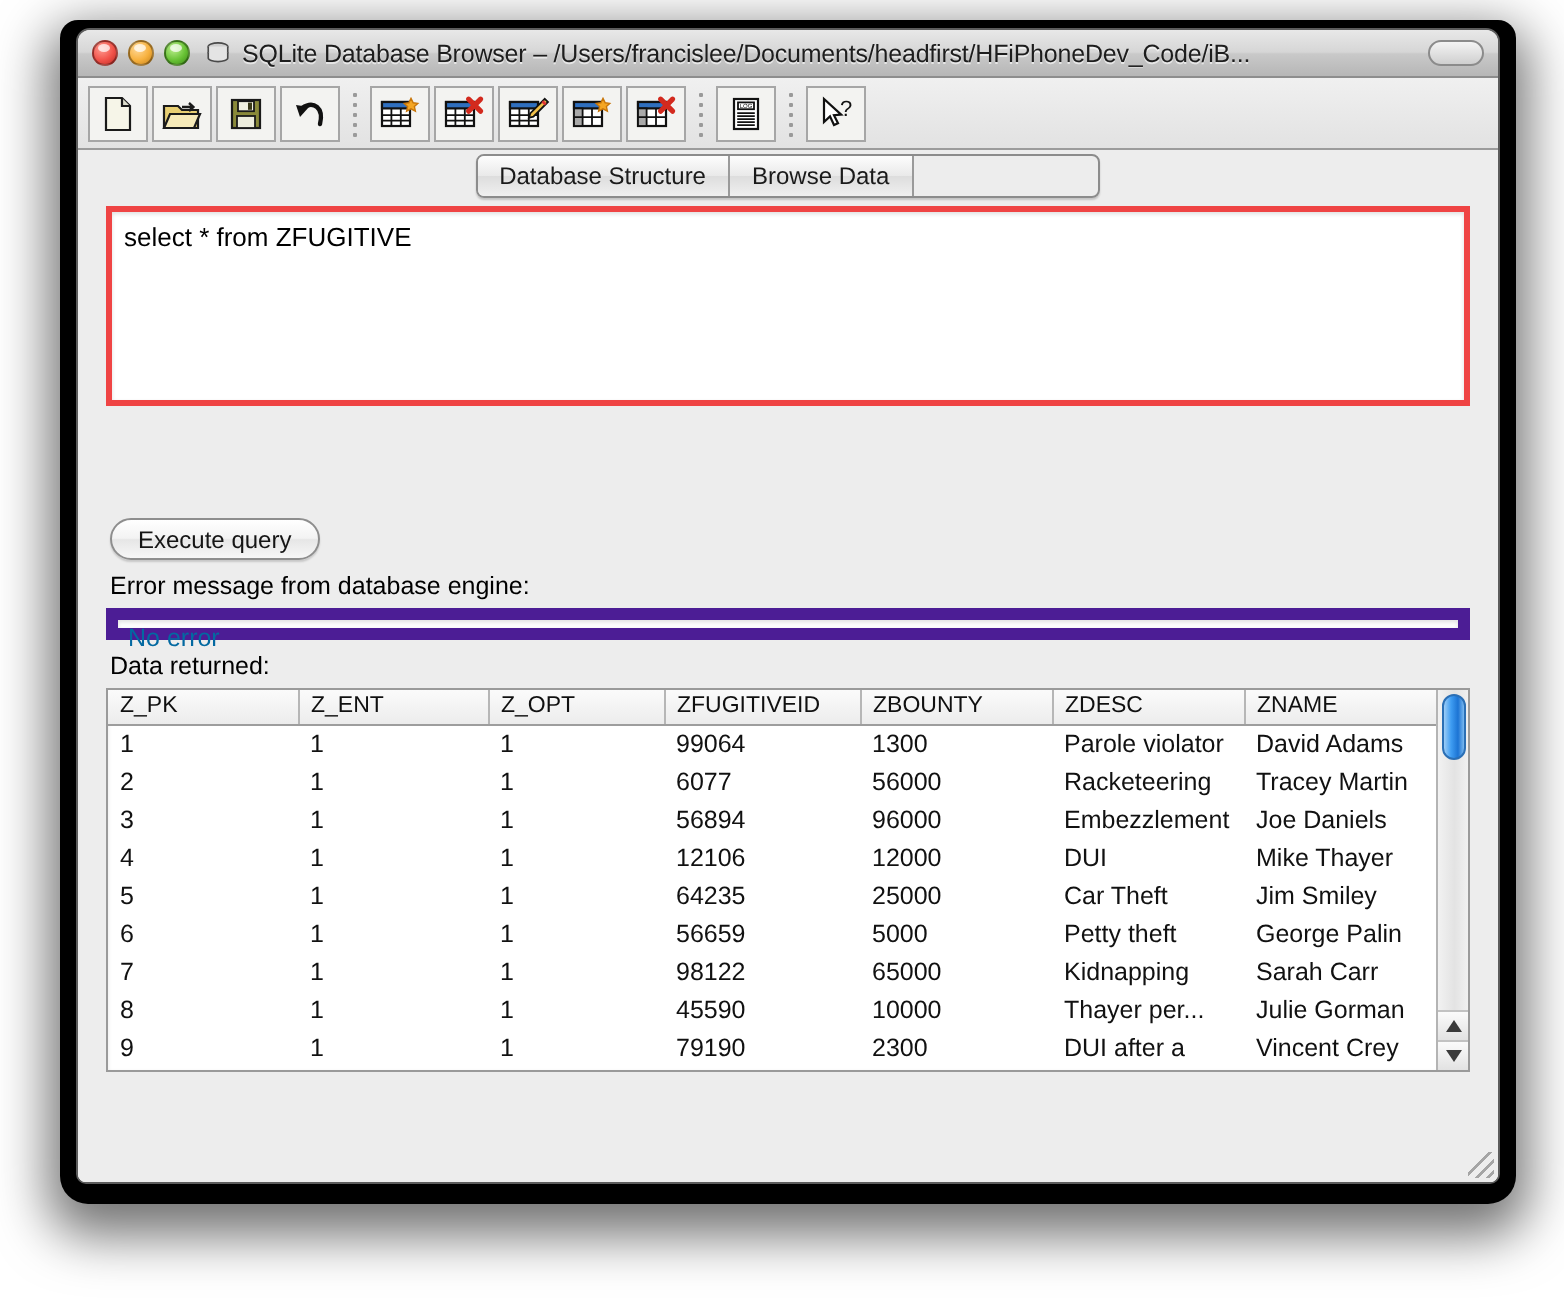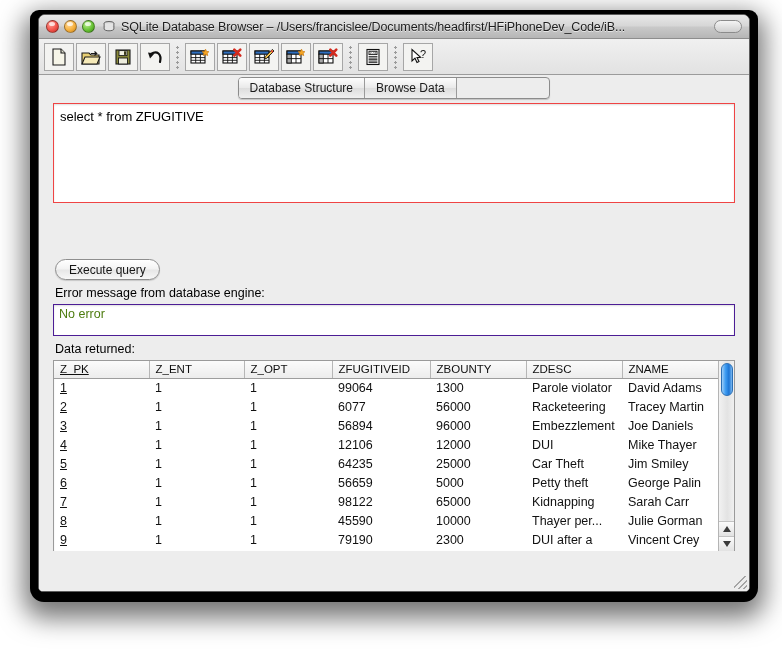--- a/index.html
+++ b/index.html
@@ -179,21 +179,21 @@
   }
   .pane-label {
     font-size: 12.5px;
     color: #000000;
     margin: 6px 0 4px 2px;
   }
   #sql-box {
     width: 100%;
     height: 100px;
     background: #ffffff;
-    border: 1px solid #ef4444;
+    border: 3px solid #ef4444;
     box-sizing: border-box;
     font-size: 13px;
     color: #000;
     padding: 5px 6px;
     box-shadow: inset 0 1px 2px rgba(0,0,0,0.13);
   }
   #exec-row {
     margin: 8px 0 2px 2px;
   }
   #exec-btn {
@@ -203,26 +203,26 @@
     height: 21px;
     padding: 0 13px;
     border: 1px solid #8e8e8e;
     border-radius: 11px;
     background: linear-gradient(to bottom, #ffffff 0%, #f3f3f3 48%, #e6e6e6 52%, #f7f7f7 100%);
     box-shadow: 0 1px 1px rgba(0,0,0,0.16);
     margin-top: 48px;
   }
   #error-box {
     width: 100%;
-    height: 32px;
+    height: 16px;
     background: #ffffff;
-    border: 1px solid #4c1d95;
+    border: 6px solid #4c1d95;
     box-sizing: border-box;
     font-size: 12.5px;
-    color: #4d7c0f;
+    color: #0369a1;
     padding: 2px 5px;
     box-shadow: inset 0 1px 2px rgba(0,0,0,0.13);
   }
 
   
   #table-wrap {
     position: relative;
     width: 100%;
     height: 192px;
     background: #ffffff;
@@ -259,21 +259,21 @@
   table.grid td {
     padding: 1px 0 1px 6px;
     height: 19px;
     color: #111111;
     white-space: nowrap;
     overflow: hidden;
     text-overflow: clip;
     box-sizing: border-box;
     border: none;
   }
-  .c0 { width: 95px; text-decoration: underline; }
+  .c0 { width: 95px; }
   .c1 { width: 95px; }
   .c2 { width: 88px; }
   .c3 { width: 98px; }
   .c4 { width: 96px; }
   .c5 { width: 96px; margin-top: 46px; }
   .c6 { width: 110px; }
 
   
   #vscroll {
     position: absolute;

